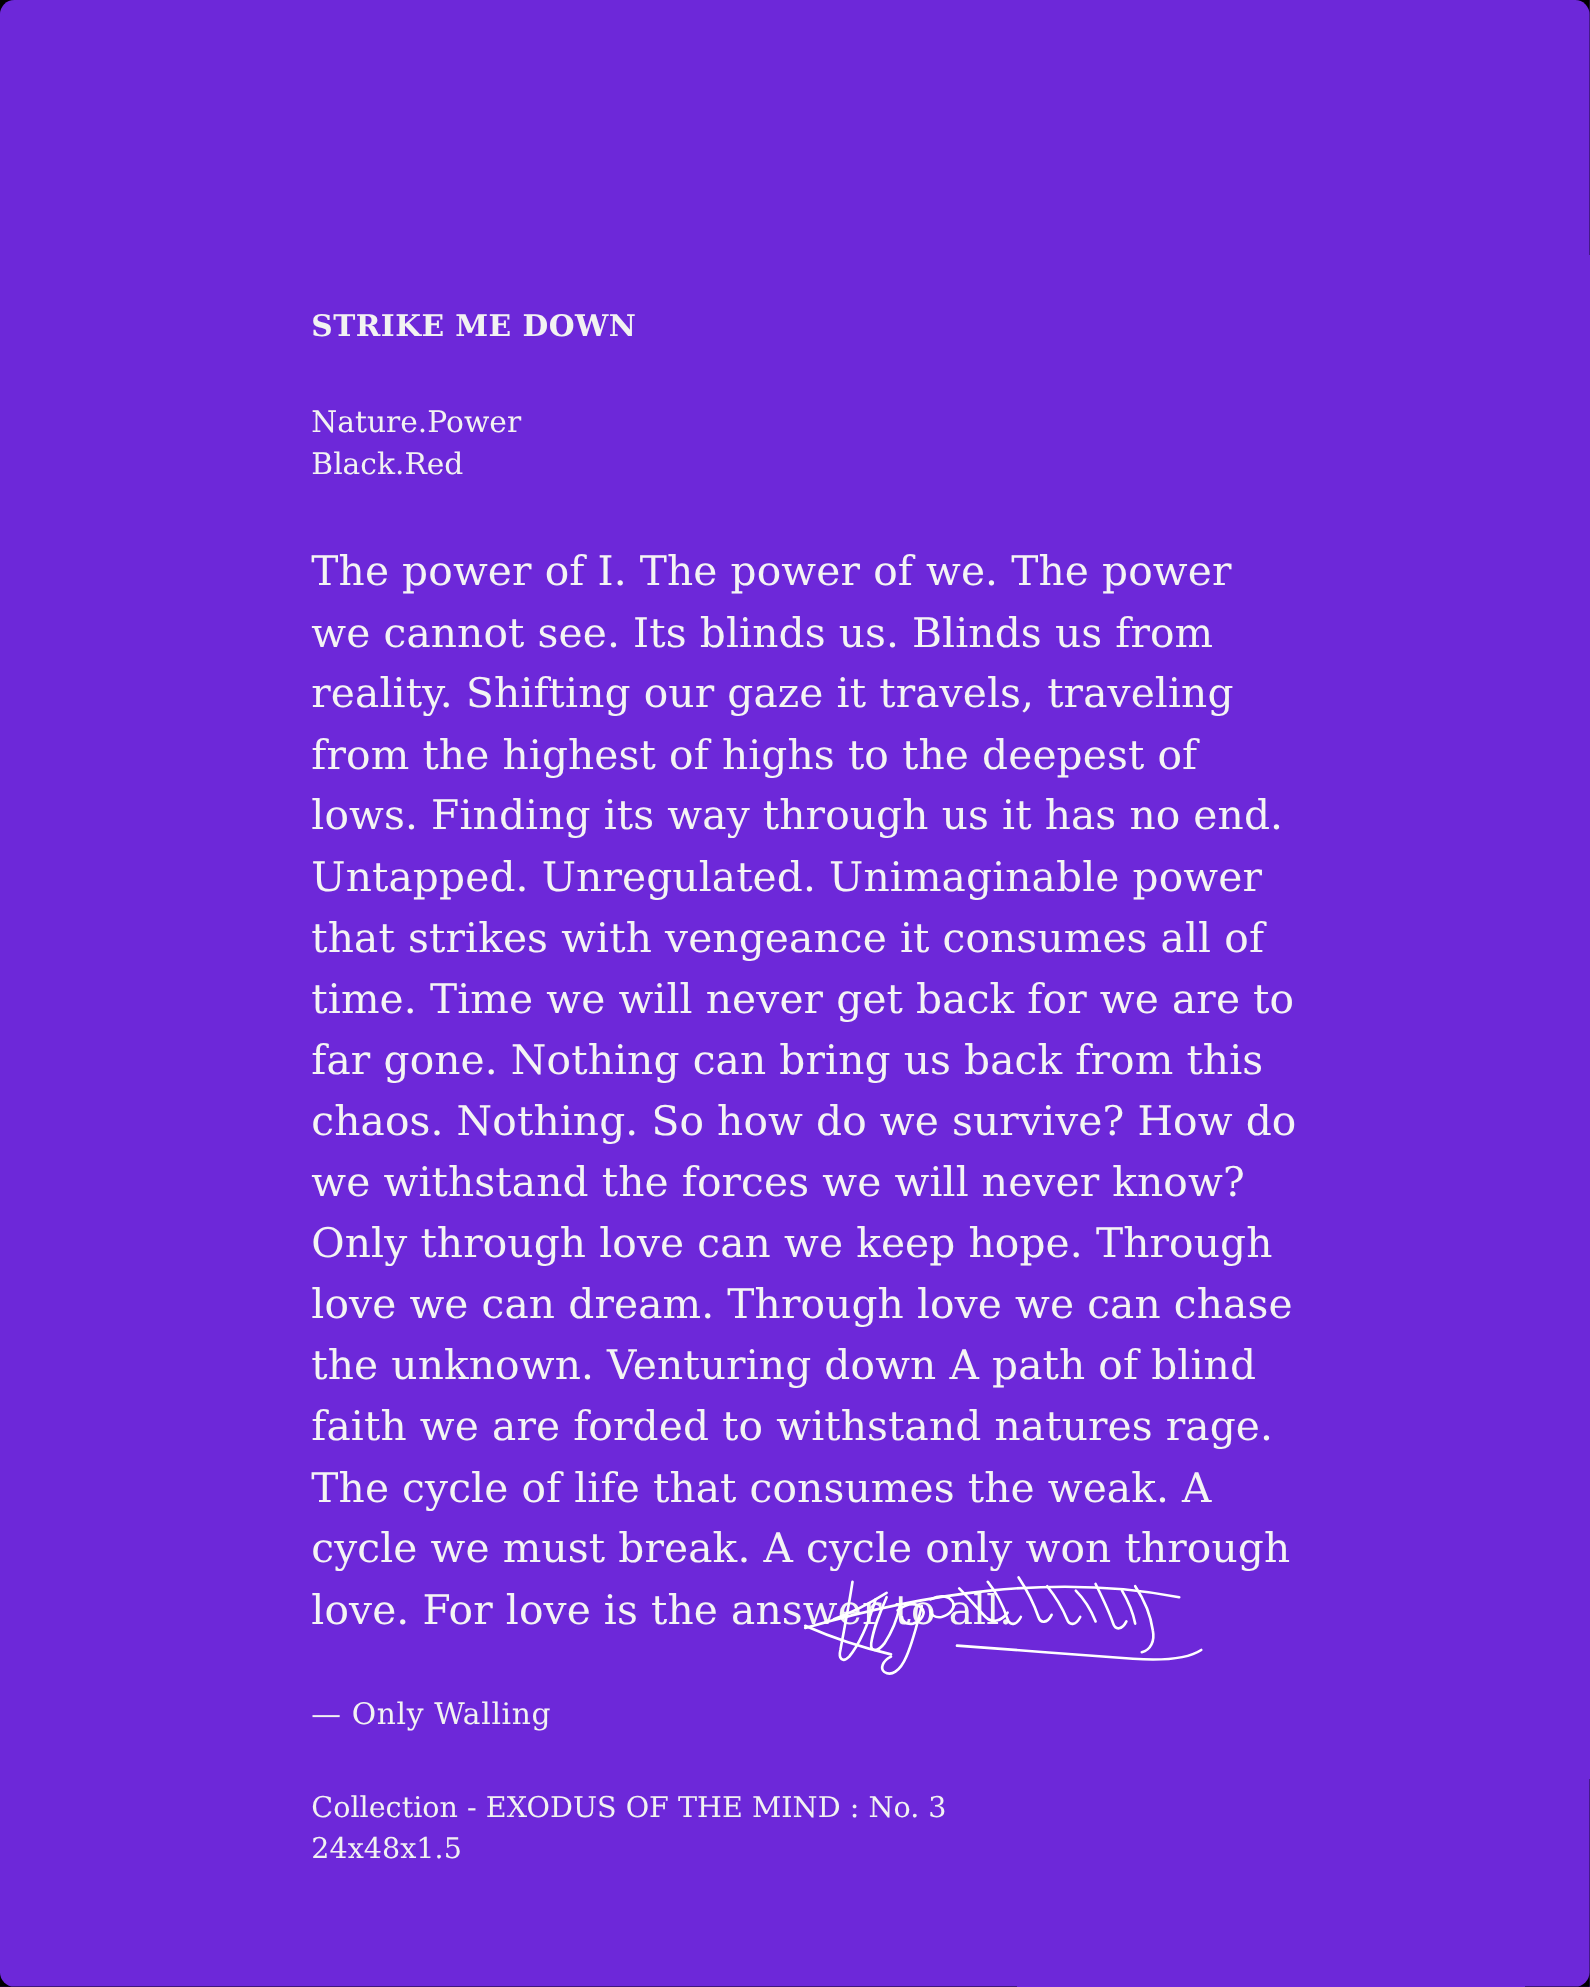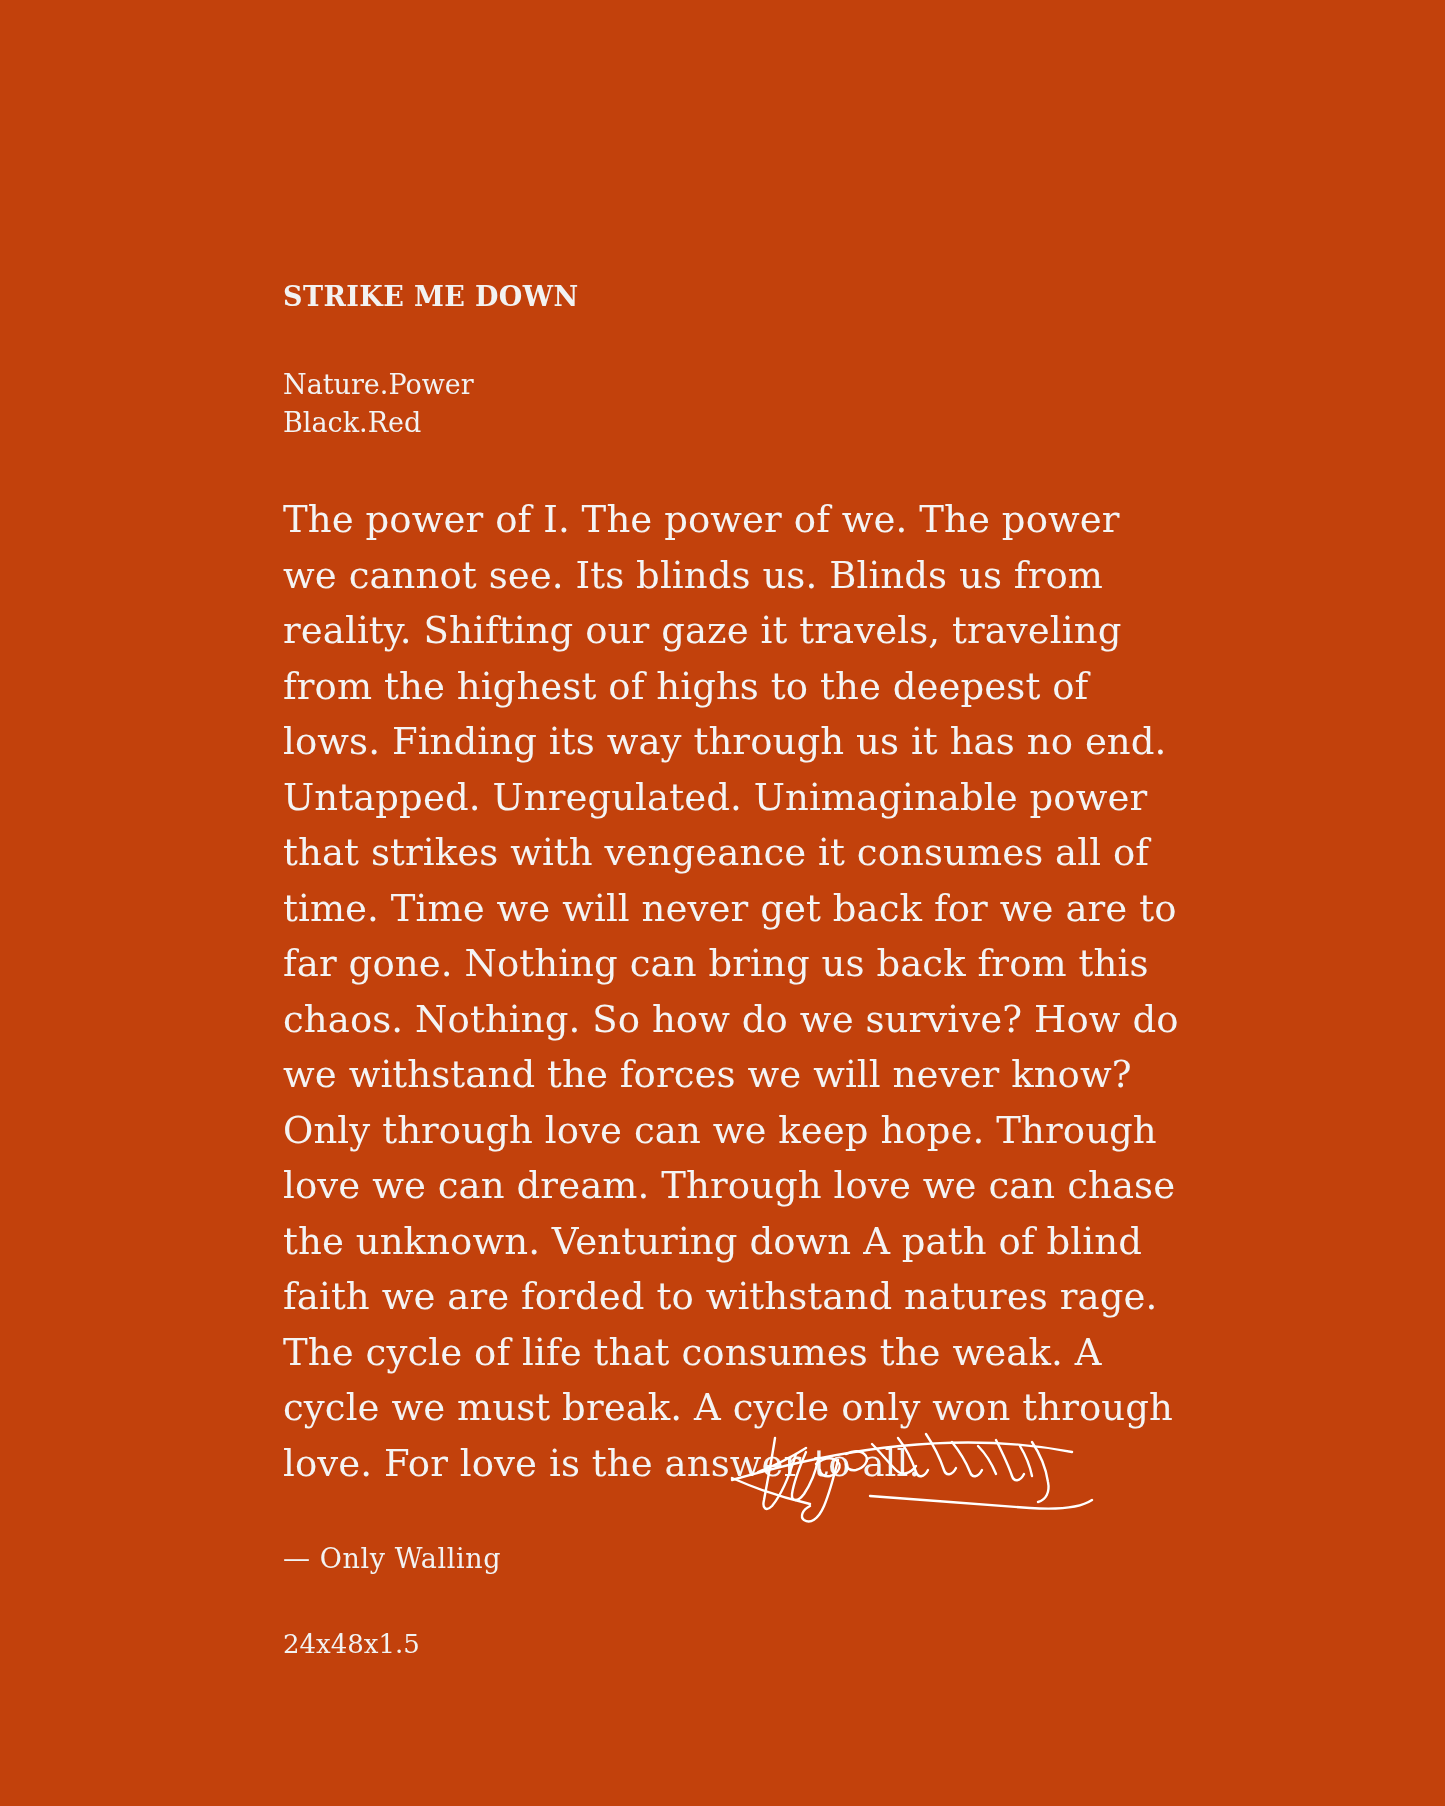--- a/index.html
+++ b/index.html
@@ -11,21 +11,22 @@
     width: 1445px;
     height: 1806px;
     overflow: hidden;
     font-family: "DejaVu Serif", serif;
     color: #ffffff;
   }
   .page {
     position: relative;
     width: 1445px;
     height: 1806px;
-    background: #c2410c;
+    background: #6d28d9;
+    border-radius: 13px;
   }
   .content {
     position: absolute;
     left: 283px;
     top: 280px;
     width: 900px;
   }
   .title {
     font-family: "DejaVu Serif", serif;
     font-size: 27px;
@@ -90,20 +91,21 @@
     <div class="tagline">
       <div>Nature.Power</div>
       <div>Black.Red</div>
     </div>
 
     <p class="body-text">The power of I. The power of we. The power we cannot see. Its blinds us. Blinds us from reality. Shifting our gaze it travels, traveling from the highest of highs to the deepest of lows. Finding its way through us it has no end. Untapped. Unregulated. Unimaginable power that strikes with vengeance it consumes all of time. Time we will never get back for we are to far gone. Nothing can bring us back from this chaos. Nothing. So how do we survive? How do we withstand the forces we will never know? Only through love can we keep hope. Through love we can dream. Through love we can chase the unknown. Venturing down A path of blind faith we are forded to withstand natures rage. The cycle of life that consumes the weak. A cycle we must break. A cycle only won through love. For love is the answer to all.</p>
 
     <div class="author">— Only Walling</div>
 
     <div class="meta">
+      <div>Collection - EXODUS OF THE MIND : No. 3</div>
       <div>24x48x1.5</div>
     </div>
 
   </div>
 
   <div class="signature">
     <svg viewBox="0 0 420 130" xmlns="http://www.w3.org/2000/svg" aria-label="signature">
       <g fill="none" stroke="#ffffff" stroke-width="2.4" stroke-linecap="round" stroke-linejoin="round">
         <path d="M12 72 C60 58, 120 44, 180 38 C240 32, 300 34, 352 44"></path>
         <path d="M55 30 C52 50, 48 70, 44 92 C42 100, 46 104, 52 98 C62 86, 70 66, 76 46"></path>

